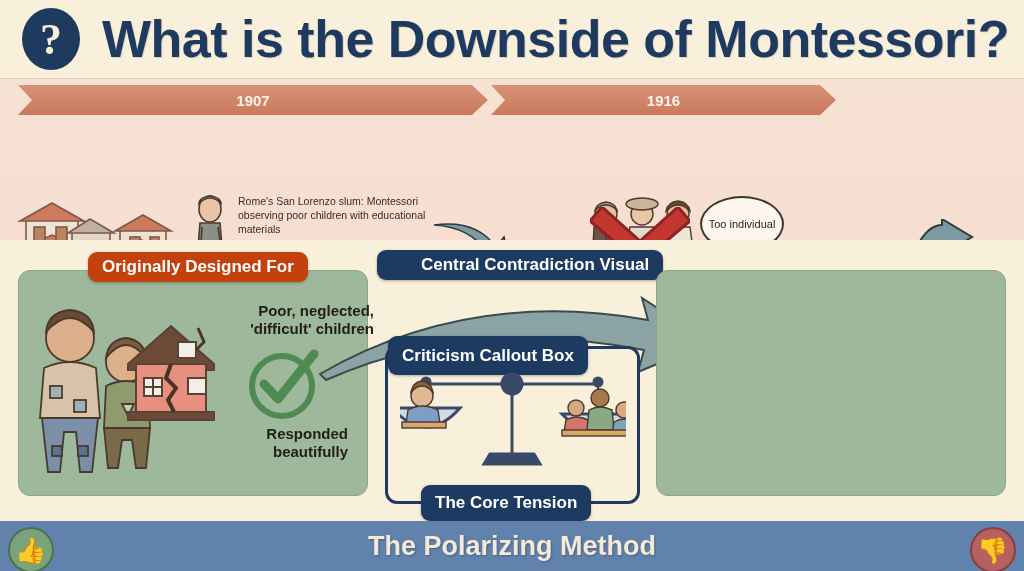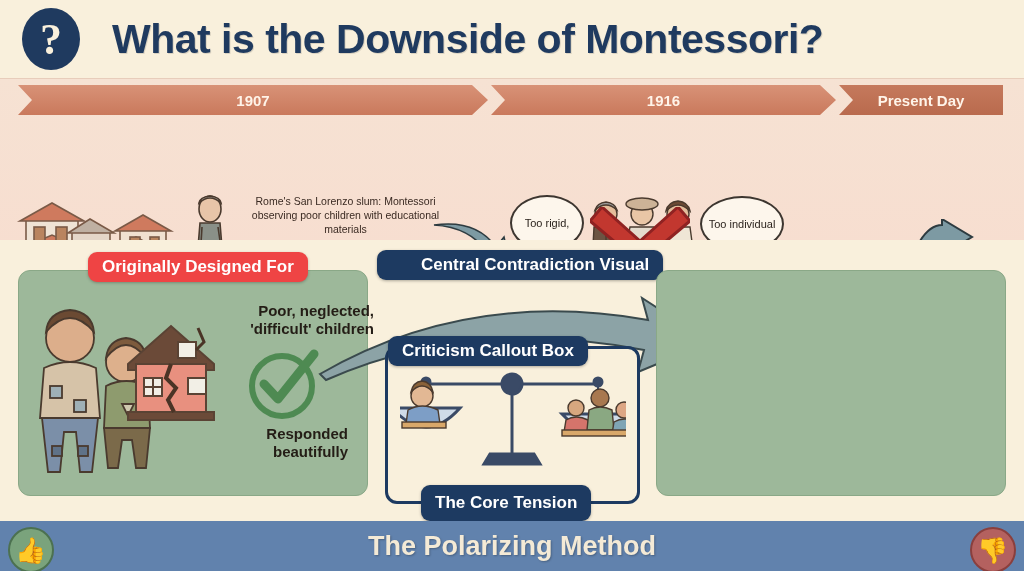--- a/index.html
+++ b/index.html
@@ -17,22 +17,22 @@
     display: flex; align-items: center; padding-left: 22px;
   }
   .q-badge {
     width: 58px; height: 62px; border-radius: 50%;
     background: #1f3a5f; color: #f9f0dc;
     display: flex; align-items: center; justify-content: center;
     font-size: 44px; font-weight: bold; flex: 0 0 auto;
     font-family: "Liberation Serif", serif;
   }
   .title-text {
-    margin-left: 32px; color: #1f3a5f;
-    font-size: 41px; font-weight: bold; letter-spacing: -0.5px;
+    margin-left: 22px; color: #1f3a5f;
+    font-size: 52px; font-weight: bold; letter-spacing: -0.5px;
     white-space: nowrap;
     text-shadow: 1px 1px 0 rgba(0,0,0,.12);
   }
 
   
   .top-band {
     position: absolute; left: 0; top: 78px; width: 1024px; height: 168px;
     background: linear-gradient(180deg,#f6e2d3 0%, #f7ded0 100%);
     border-top: 1px solid #e8cdbb;
   }
@@ -43,21 +43,21 @@
     color: #fff4e9; font-size: 15px; font-weight: 600;
     display: flex; align-items: center; justify-content: center;
     margin-right: 3px;
   }
   .tl-seg.s1 { flex: 0 0 470px; clip-path: polygon(0 0, calc(100% - 16px) 0, 100% 50%, calc(100% - 16px) 100%, 0 100%, 14px 50%); }
   .tl-seg.s2 { flex: 0 0 345px; clip-path: polygon(0 0, calc(100% - 16px) 0, 100% 50%, calc(100% - 16px) 100%, 0 100%, 14px 50%); }
   .tl-seg.s3 { flex: 1 1 auto; clip-path: polygon(0 0, 100% 0, 100% 100%, 0 100%, 14px 50%); background: linear-gradient(180deg,#c5795d 0%,#b96a4d 100%); }
 
   .caption-1907 {
     position: absolute; left: 238px; top: 116px; width: 215px;
-    text-align: center; font-size: 10.5px; line-height: 1.32; color: #3a2a22;
+    font-size: 10.5px; line-height: 1.32; color: #3a2a22;
   }
   .lbl-amer {
     position: absolute; left: 524px; top: 192px; width: 90px;
     text-align: center; font-size: 12px; color: #3a2a22; line-height: 1.2;
   }
   .bubble {
     position: absolute; background: #fdf6ec; border: 2px solid #3d3630;
     border-radius: 50%; display: flex; align-items: center; justify-content: center;
     text-align: center; font-size: 11px; color: #2c241e; line-height: 1.15; padding: 4px;
   }
@@ -82,21 +82,21 @@
   }
   .panel.left { left: 18px; width: 350px; }
   .panel.right { left: 656px; width: 350px; }
 
   .pill {
     position: absolute; border-radius: 9px; color: #fff;
     font-size: 17px; font-weight: bold; display: flex;
     align-items: center; justify-content: center; white-space: nowrap;
     padding: 0 14px;
   }
-  .pill.green { background: #ef4444; box-shadow: 0 1px 3px rgba(0,0,0,.25); text-align: center; }
+  .pill.green { background: #c2410c; box-shadow: 0 1px 3px rgba(0,0,0,.25); text-align: center; }
   .pill.navy  { background: #1d3a61; box-shadow: 0 1px 3px rgba(0,0,0,.3); }
 
   .pill-left  { left: 88px;  top: 12px; height: 30px; }
   .pill-right { left: 736px; top: 12px; height: 30px; }
   .pill-center{ left: 377px; top: 10px; height: 30px; font-size: 17px; padding-left: 44px; }
 
   .panel-text {
     position: absolute; font-size: 15px; font-weight: bold;
     color: #241d16; line-height: 1.22; text-align: right;
   }
@@ -110,21 +110,21 @@
   }
   .check-mark { position: absolute; left: 248px; top: 104px; width: 78px; height: 78px; }
 
   .curve-arrow { position: absolute; left: 318px; top: 36px; width: 420px; height: 112px; }
 
   
   .callout {
     position: absolute; left: 385px; top: 106px; width: 255px; height: 158px;
     border: 3px solid #1d3a61; border-radius: 12px; background: #f9f0dc;
   }
-  .pill-crit { left: 388px; top: 96px; height: 30px; }
+  .pill-crit { left: 388px; top: 96px; height: 39px; }
   .pill-core { left: 421px; top: 245px; height: 36px; }
   .coin {
     position: absolute; border-radius: 50%;
     background: radial-gradient(circle at 35% 30%, #f6dd8e, #e8bf52);
     border: 2px solid #c89c33; color: #9c7420;
     display: flex; align-items: center; justify-content: center;
     font-weight: bold; font-family: "Liberation Serif", serif;
   }
 
   
@@ -151,21 +151,20 @@
   <div class="title-bar">
     <div class="q-badge">?</div>
     <div class="title-text">What is the Downside of Montessori?</div>
   </div>
 
   <div class="top-band">
 
     <div class="timeline">
       <div class="tl-seg s1">1907</div>
       <div class="tl-seg s2">1916</div>
-      <div class="tl-seg s3">Present Day</div>
     </div>
 
     <svg class="village" viewBox="0 0 215 120">
       <g stroke="#7a5a47" stroke-width="1.6" fill="none">
         <rect x="16" y="28" width="52" height="76" fill="#efe3d5"></rect>
         <polygon points="10,30 42,12 74,30" fill="#cf7a5e"></polygon>
         <rect x="62" y="40" width="38" height="64" fill="#e4d6c8"></rect>
         <polygon points="58,42 80,28 104,42" fill="#bfb0a2"></polygon>
         <rect x="8" y="58" width="68" height="46" fill="#e9d8c6"></rect>
         <polygon points="4,60 42,44 80,60" fill="#cf7a5e"></polygon>
@@ -251,21 +250,20 @@
         <path d="M76 60 L108 60 L110 104 L74 104Z" fill="#5f7a90"></path>
       </g>
     </svg>
 
     <svg class="redx" viewBox="0 0 100 92">
       <g stroke="#8f2222" stroke-width="3" fill="#c2372f">
         <polygon points="12,0 50,34 88,0 100,14 62,46 100,78 88,92 50,58 12,92 0,78 38,46 0,14"></polygon>
       </g>
     </svg>
 
-    <div class="bubble b1">Too rigid,</div>
     <div class="dot" style="left:588px;top:168px;width:9px;height:9px;"></div>
     <div class="dot" style="left:580px;top:178px;width:6px;height:6px;"></div>
 
     <div class="bubble b2">Too individual</div>
     <div class="dot" style="left:694px;top:162px;width:9px;height:9px;"></div>
     <div class="dot" style="left:700px;top:174px;width:6px;height:6px;"></div>
 
     <div class="bubble b3">Not social enough</div>
     <div class="dot" style="left:696px;top:188px;width:8px;height:8px;"></div>
 

